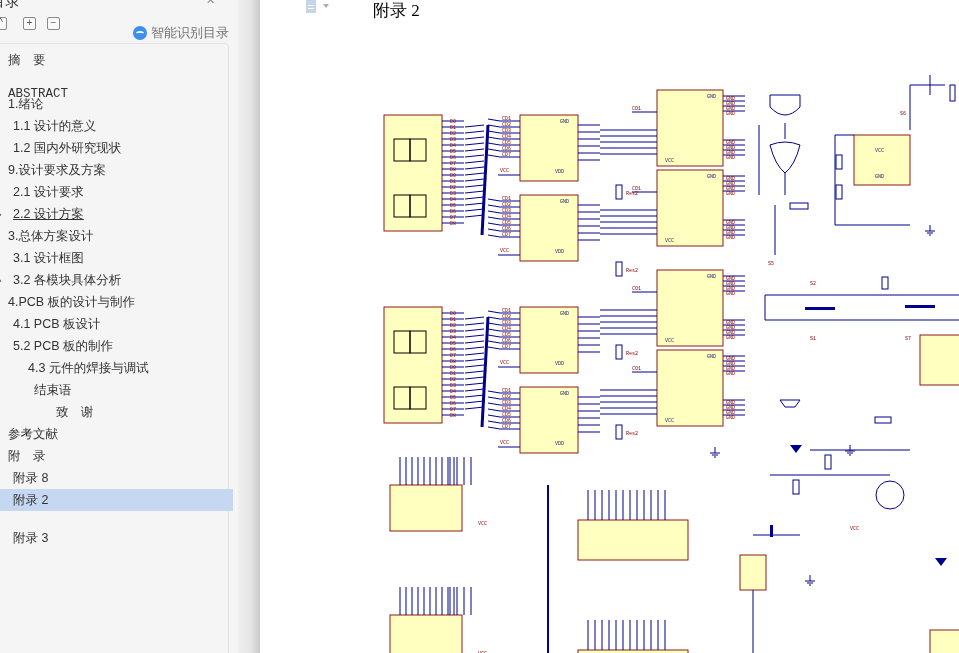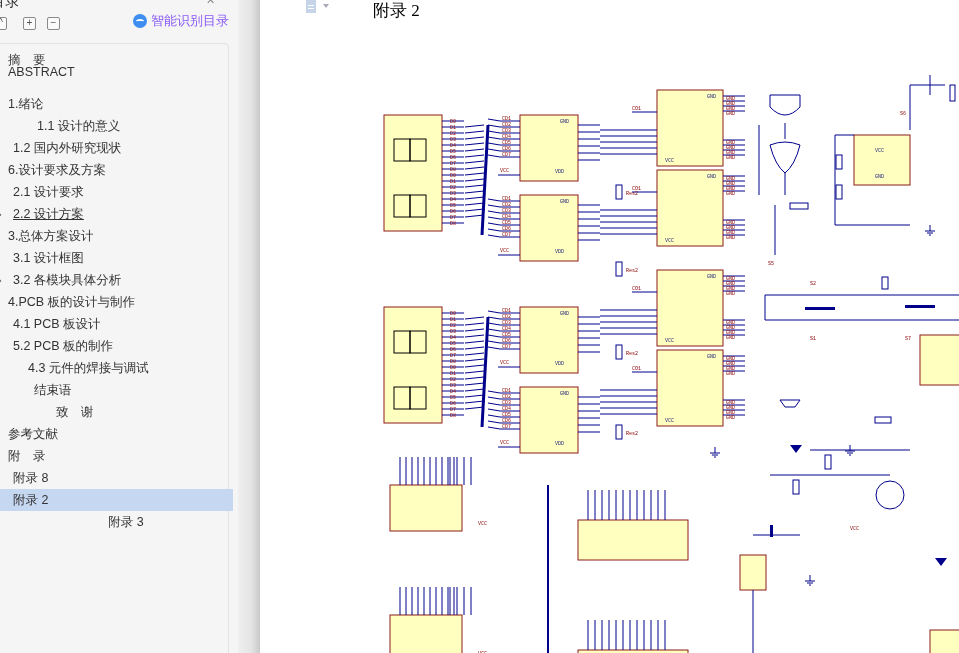--- a/index.html
+++ b/index.html
@@ -1,21 +1,21 @@
 <!DOCTYPE html>
 <html><head>
 <meta charset="utf-8">
 <style>
   html, body { margin:0; padding:0; }
   body { width:959px; height:653px; overflow:hidden; position:relative; background:#ffffff; font-family:"Liberation Sans","DejaVu Sans",sans-serif; }
   #sidebar { position:absolute; left:0; top:0; width:238px; height:653px; background:#f5f5f5; }
   .side-title { position:absolute; left:-10px; top:-8px; font-size:15px; color:#333; }
   .side-close { position:absolute; left:206px; top:-6px; font-size:11px; color:#888; }
   .tool-btn { position:absolute; top:17px; width:11px; height:11px; border:1px solid #8a8a8a; border-radius:2px; font-size:10px; line-height:10px; text-align:center; color:#555; background:#fafafa; }
-  .smart-btn { position:absolute; left:133px; top:13px; height:16px; display:flex; align-items:center; font-size:13px; color:#8b5cf6; }
+  .smart-btn { position:absolute; left:133px; top:25px; height:16px; display:flex; align-items:center; font-size:13px; color:#737373; }
   .smart-icon { width:14px; height:14px; border-radius:50%; background:#3d8ef0; margin-right:4px; position:relative; }
   .smart-icon::after { content:""; position:absolute; left:3px; top:5px; width:8px; height:3px; border-top:2px solid #fff; border-radius:50% 50% 0 0; }
   #toc-panel { position:absolute; left:-6px; top:43px; width:233px; height:620px; background:#f5f5f5; border:1px solid #e2e2e2; border-radius:4px; }
   .toc-item { position:absolute; left:0; width:226px; height:22px; line-height:22px; font-size:12.5px; color:#333; white-space:nowrap; }
   .toc-item.l1 { padding-left:8px; }
   .toc-item.l2 { padding-left:13px; }
   .toc-item.selected { background:#c6d7f2; width:220px; }
   .toc-chevron { position:absolute; left:-2px; top:0; font-size:11px; color:#555; }
   #divider-shadow { position:absolute; left:238px; top:0; width:22px; height:653px; background:linear-gradient(to right,#efefef,#e4e4e4 60%,#c9c9c9); }
   #doc { position:absolute; left:260px; top:0; width:699px; height:653px; background:#fff; }
@@ -36,41 +36,41 @@
   <div class="tool-btn" style="left:-6px;">^</div>
   <div class="tool-btn" style="left:23px;">+</div>
   <div class="tool-btn" style="left:47px;">−</div>
   <div class="smart-btn">
     <span class="smart-icon"></span>
     <span>智能识别目录</span>
   </div>
   <div id="toc-panel"></div>
   <div id="toc-list">
       <div class="toc-item l1" style="top: 49px;"><span>摘　要</span></div>
-      <div class="toc-item l1" style="top: 61px;"><span>ABSTRACT</span></div>
+      <div class="toc-item l1" style="top: 83px; font-family: Liberation Mono, monospace;"><span>ABSTRACT</span></div>
       <div class="toc-item l1" style="top: 93px;"><span>1.绪论</span></div>
-      <div class="toc-item l2" style="top: 115px; margin-left: 24px;"><span>1.1 设计的意义</span></div>
+      <div class="toc-item l2" style="top: 115px;"><span>1.1 设计的意义</span></div>
       <div class="toc-item l2" style="top: 137px;"><span>1.2 国内外研究现状</span></div>
-      <div class="toc-item l1" style="top: 159px;"><span>6.设计要求及方案</span></div>
+      <div class="toc-item l1" style="top: 159px;"><span>9.设计要求及方案</span></div>
       <div class="toc-item l2" style="top: 181px;"><span>2.1 设计要求</span></div>
       <div class="toc-item l2" style="top: 203px; text-decoration: underline;"><span class="toc-chevron">›</span><span>2.2 设计方案</span></div>
       <div class="toc-item l1" style="top: 225px;"><span>3.总体方案设计</span></div>
       <div class="toc-item l2" style="top: 247px;"><span>3.1 设计框图</span></div>
       <div class="toc-item l2" style="top: 269px;"><span class="toc-chevron">›</span><span>3.2 各模块具体分析</span></div>
       <div class="toc-item l1" style="top: 291px;"><span>4.PCB 板的设计与制作</span></div>
       <div class="toc-item l2" style="top: 313px;"><span>4.1 PCB 板设计</span></div>
       <div class="toc-item l2" style="top: 335px;"><span>5.2 PCB 板的制作</span></div>
       <div class="toc-item l2" style="top: 357px; padding-left: 28px;"><span>4.3 元件的焊接与调试</span></div>
       <div class="toc-item l1" style="top: 379px; margin-left: 26px;"><span>结束语</span></div>
       <div class="toc-item l1" style="top: 401px; margin-left: 48px;"><span>致　谢</span></div>
       <div class="toc-item l1" style="top: 423px;"><span>参考文献</span></div>
       <div class="toc-item l1" style="top: 445px;"><span>附　录</span></div>
       <div class="toc-item l2" style="top: 467px;"><span>附录 8</span></div>
       <div class="toc-item l2 selected" style="top: 489px;"><span>附录 2</span></div>
-      <div class="toc-item l2" style="top: 511px; text-align: center;"><span>附录 3</span></div>
+      <div class="toc-item l2" style="top: 527px;"><span>附录 3</span></div>
     </div>
 </div>
 
 <div id="divider-shadow"></div>
 
 <div id="doc">
   <div class="doc-icon"></div>
   <div class="doc-arrow"></div>
   <div class="page-heading">附录 2</div>
 

